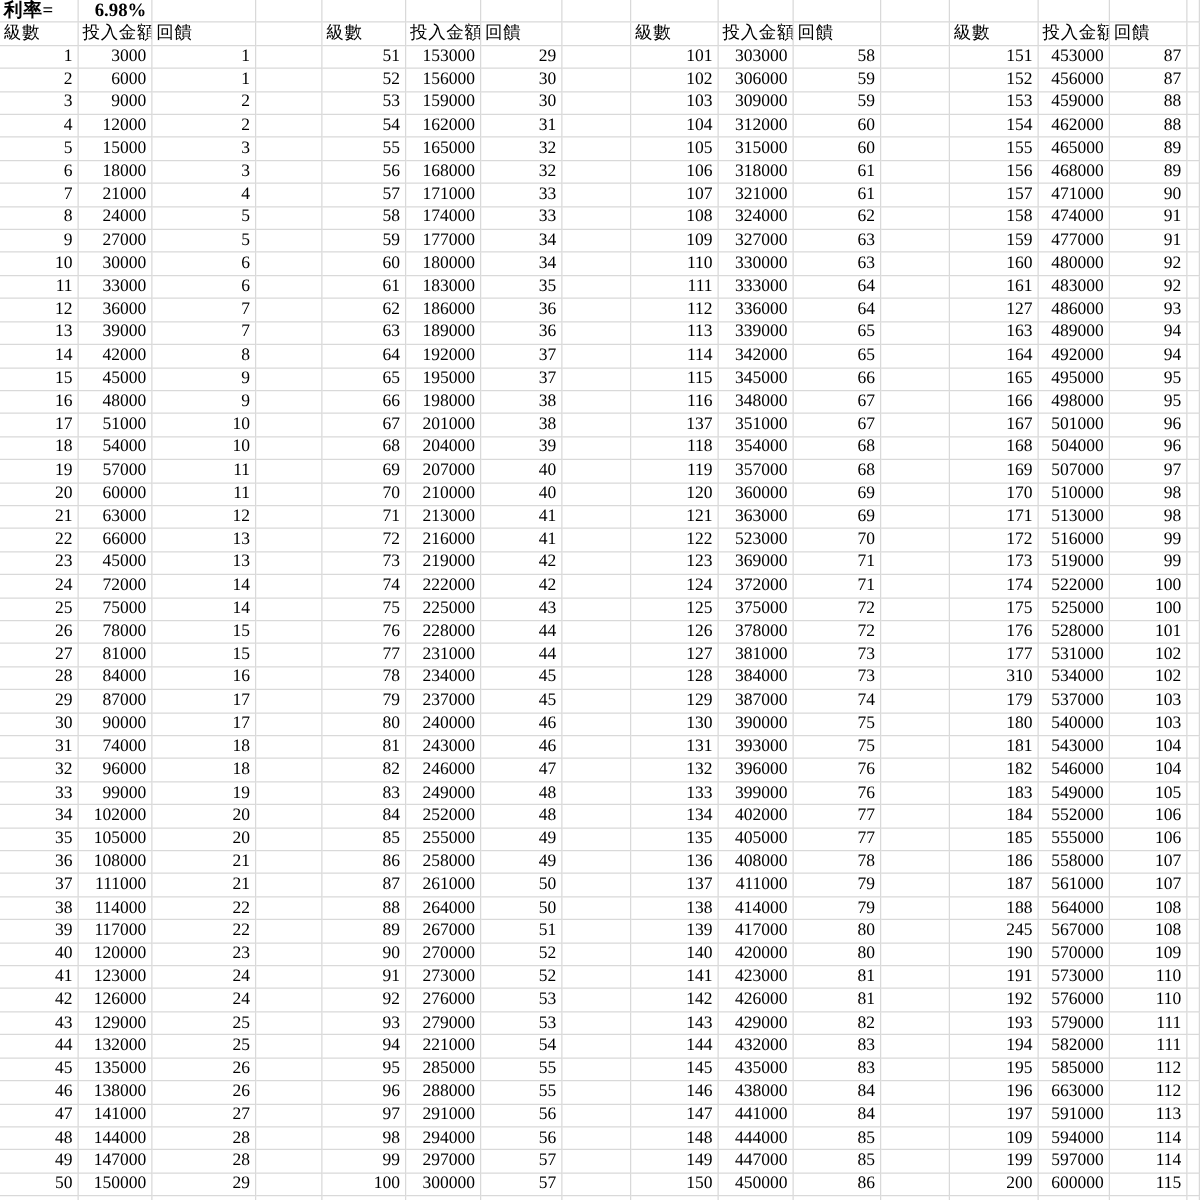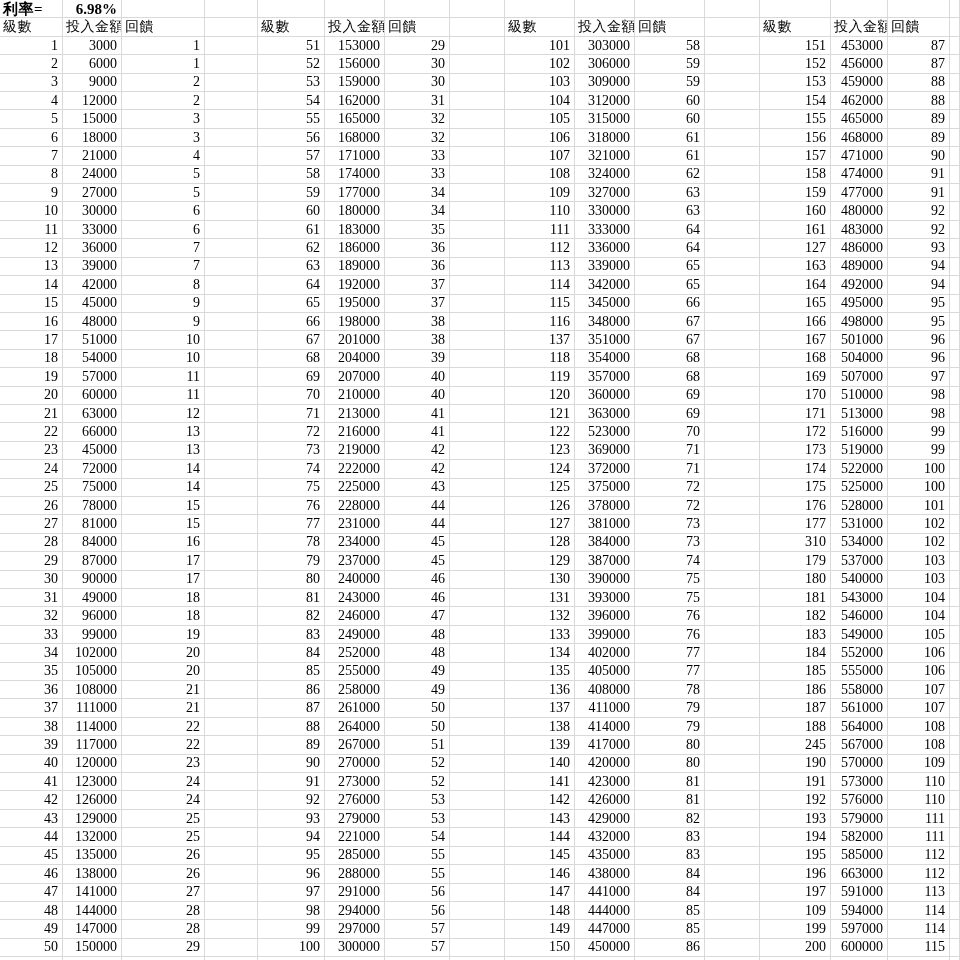--- a/index.html
+++ b/index.html
@@ -541,21 +541,21 @@
       <div class="cell"></div>
       <div class="cell num">130</div>
       <div class="cell num">390000</div>
       <div class="cell num">75</div>
       <div class="cell"></div>
       <div class="cell num">180</div>
       <div class="cell num">540000</div>
       <div class="cell num">103</div>
       <div class="cell"></div>
       <div class="cell num">31</div>
-      <div class="cell num">49000</div>
+      <div class="cell num">74000</div>
       <div class="cell num">18</div>
       <div class="cell"></div>
       <div class="cell num">81</div>
       <div class="cell num">243000</div>
       <div class="cell num">46</div>
       <div class="cell"></div>
       <div class="cell num">131</div>
       <div class="cell num">393000</div>
       <div class="cell num">75</div>
       <div class="cell"></div>

